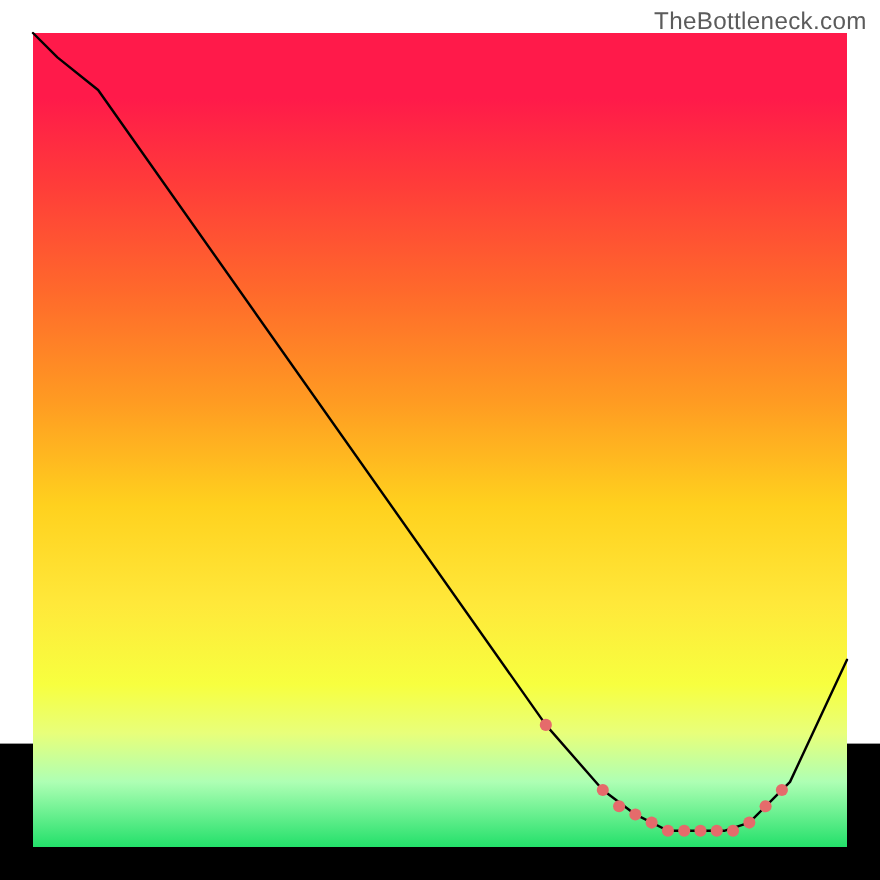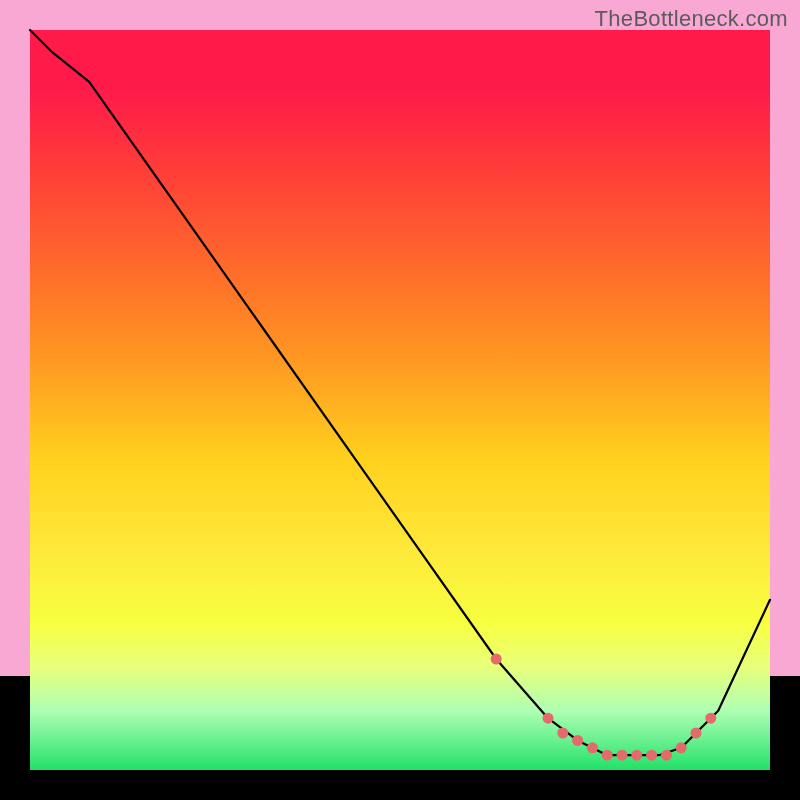--- a/index.html
+++ b/index.html
@@ -8,21 +8,21 @@
     background: #000;
     width: 800px;
     height: 800px;
     overflow: hidden;
     font-family: Arial, Helvetica, sans-serif;
   }
   .frame {
     position: relative;
     width: 800px;
     height: 676px;
-    background: #f9a8d4;
+    background: #ffffff;
   }
   .watermark {
     position: absolute;
     top: 6px;
     right: 12px;
     color: #5b5b5b;
     font-size: 22px;
     font-weight: 500;
     letter-spacing: 0.3px;
     z-index: 50;

